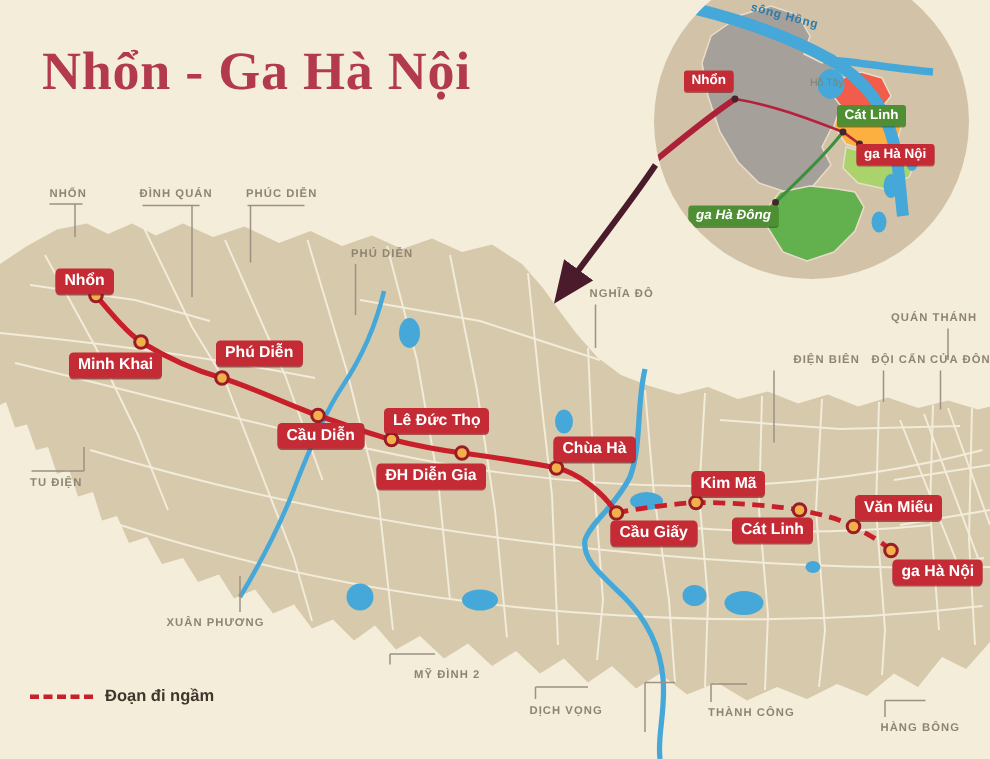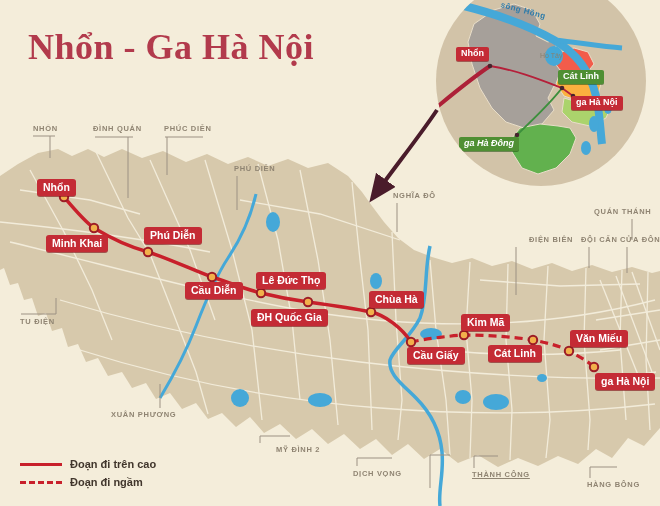--- a/index.html
+++ b/index.html
@@ -195,21 +195,21 @@
   <div class="inset-label green" style="left:23px;top:161px;font-style:italic;">ga Hà Đông</div>
   <div class="inset-river-label" style="left:64px;top:30px;">sông Hồng</div>
   <div class="inset-lake-label" style="left:104px;top:76px;">Hồ Tây</div>
 </div>
 
 <div class="st-label" style="left:37px;top:179px;">Nhổn</div>
 <div class="st-label" style="left:46px;top:235px;text-align:right;">Minh Khai</div>
 <div class="st-label" style="left:144px;top:227px;">Phú Diễn</div>
 <div class="st-label" style="left:169px;top:282px;margin-left:16px;">Cầu Diễn</div>
 <div class="st-label" style="left:256px;top:272px;">Lê Đức Thọ</div>
-<div class="st-label" style="left:251px;top:309px;">ĐH Quốc Gia</div>
+<div class="st-label" style="left:251px;top:309px;">ĐH Diễn Gia</div>
 <div class="st-label" style="left:369px;top:291px;">Chùa Hà</div>
 <div class="st-label" style="left:407px;top:347px;">Cầu Giấy</div>
 <div class="st-label" style="left:461px;top:314px;text-align:center;">Kim Mã</div>
 <div class="st-label" style="left:488px;top:345px;">Cát Linh</div>
 <div class="st-label" style="left:570px;top:330px;">Văn Miếu</div>
 <div class="st-label" style="left:595px;top:373px;">ga Hà Nội</div>
 
 <div class="area-label" style="left:33px;top:124px;">NHỔN</div>
 <div class="area-label" style="left:93px;top:124px;">ĐÌNH QUÁN</div>
 <div class="area-label" style="left:164px;top:124px;">PHÚC DIỄN</div>
@@ -218,25 +218,21 @@
 <div class="area-label" style="left:393px;top:191px;">NGHĨA ĐÔ</div>
 <div class="area-label" style="left:594px;top:207px;">QUÁN THÁNH</div>
 <div class="area-label" style="left:536px;top:235px;margin-left:45px;">ĐỘI CẤN</div>
 <div class="area-label" style="left:529px;top:235px;">ĐIỆN BIÊN</div>
 <div class="area-label" style="left:620px;top:235px;">CỬA ĐÔNG</div>
 <div class="area-label" style="left:20px;top:317px;">TU ĐIỆN</div>
 <div class="area-label" style="left:111px;top:410px;">XUÂN PHƯƠNG</div>
 <div class="area-label" style="left:256px;top:445px;margin-left:20px;">MỸ ĐÌNH 2</div>
 <div class="area-label" style="left:353px;top:469px;">DỊCH VỌNG</div>
 <div class="area-label" style="left:384px;top:491px;margin-top:16px;">LÁNG THƯỢNG</div>
-<div class="area-label" style="left:472px;top:470px;text-decoration:underline;">THÀNH CÔNG</div>
+<div class="area-label" style="left:472px;top:470px;">THÀNH CÔNG</div>
 <div class="area-label" style="left:587px;top:480px;">HÀNG BÔNG</div>
 
 <div class="legend">
-  <div class="legend-row">
-    <div class="legend-swatch solid"></div>
-    <div class="legend-text">Đoạn đi trên cao</div>
-  </div>
   <div class="legend-row">
     <div class="legend-swatch dashed"></div>
     <div class="legend-text">Đoạn đi ngầm</div>
   </div>
 </div>
 
 </body></html>

